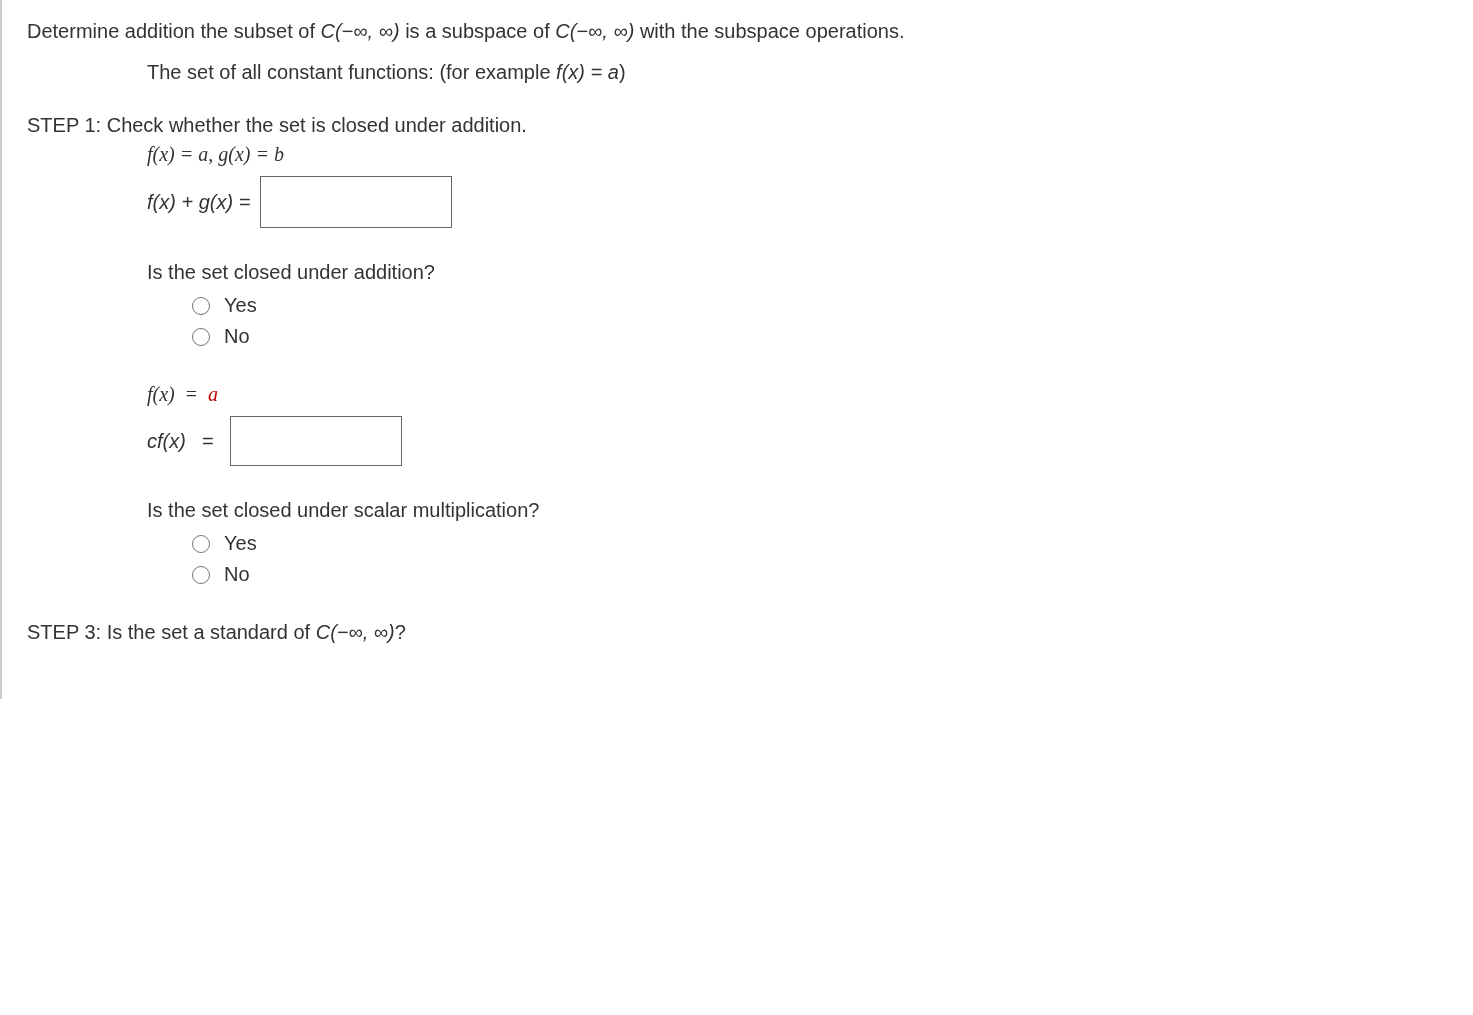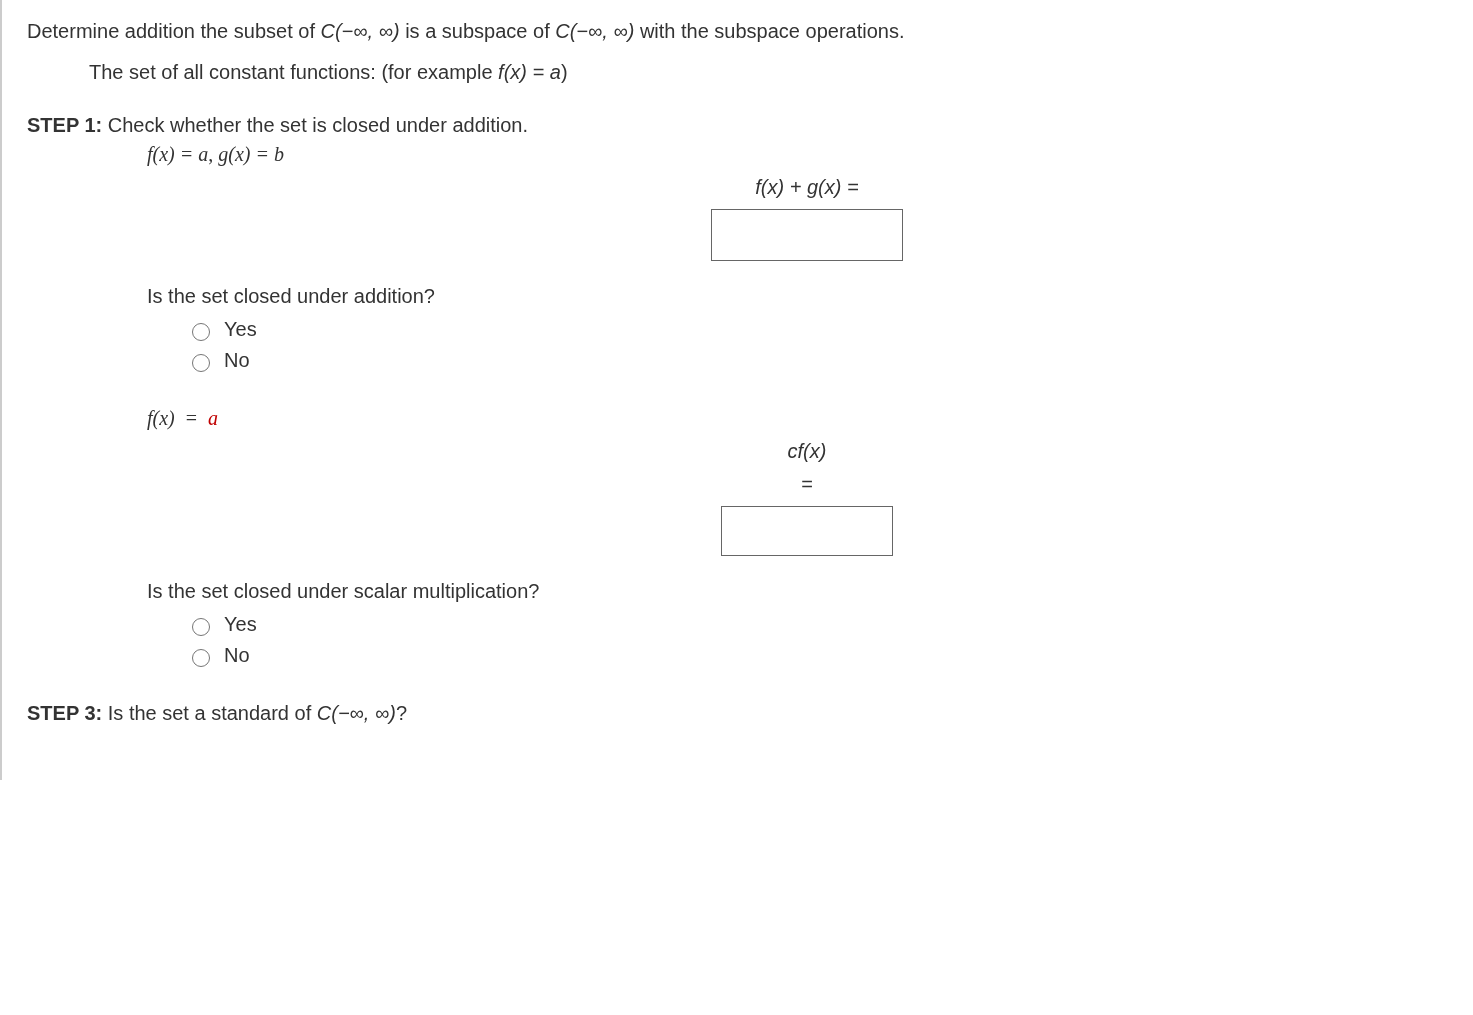--- a/index.html
+++ b/index.html
@@ -13,28 +13,28 @@
   .container {
     border-left: 2px solid #ccc;
     padding: 20px 0 20px 25px;
     margin: 0;
     max-width: 1440px;
   }
   .question-text {
     margin-bottom: 18px;
   }
   .subset-desc {
-    margin-left: 62px;
+    margin-left: 120px;
     margin-bottom: 30px;
   }
   .step {
     margin-bottom: 35px;
   }
   .step-label {
-    font-weight: bold;
+    font-weight: normal;
   }
   .step-body {
     margin-left: 120px;
   }
   .math-line {
     margin: 6px 0;
     font-family: Liberation Serif, serif;
   }
   .math-italic {
     font-style: italic;
@@ -47,49 +47,48 @@
   }
   .input-box.large {
     width: 190px;
     height: 50px;
   }
   .input-box.med {
     width: 170px;
     height: 48px;
   }
   .sub-question {
-    margin-top: 24px;
+    margin-top: 33px;
     margin-bottom: 10px;
   }
   .radio-group {
     margin-left: 40px;
   }
   .radio-row {
     display: flex;
-    align-items: flex-end;
+    align-items: flex-start;
     margin: 8px 0;
   }
   .radio-row input[type="radio"] {
     width: 18px;
     height: 18px;
     margin-right: 14px;
   }
   .red {
     color: #c00000;
     font-style: italic;
   }
   .eq-space {
     margin: 0 6px;
   }
   .align-row {
     display: flex;
     align-items: center;
     gap: 10px;
     margin: 10px 0;
-    flex-direction: column;
   }
 </style>
 </head>
 <body>
 
 <div class="container">
 
   <div class="question-text">
     <span>Determine addition the subset of </span><span class="math-italic">C(−∞, ∞)</span><span> is a subspace of </span><span class="math-italic">C(−∞, ∞)</span><span> with the subspace operations.</span>
   </div>

